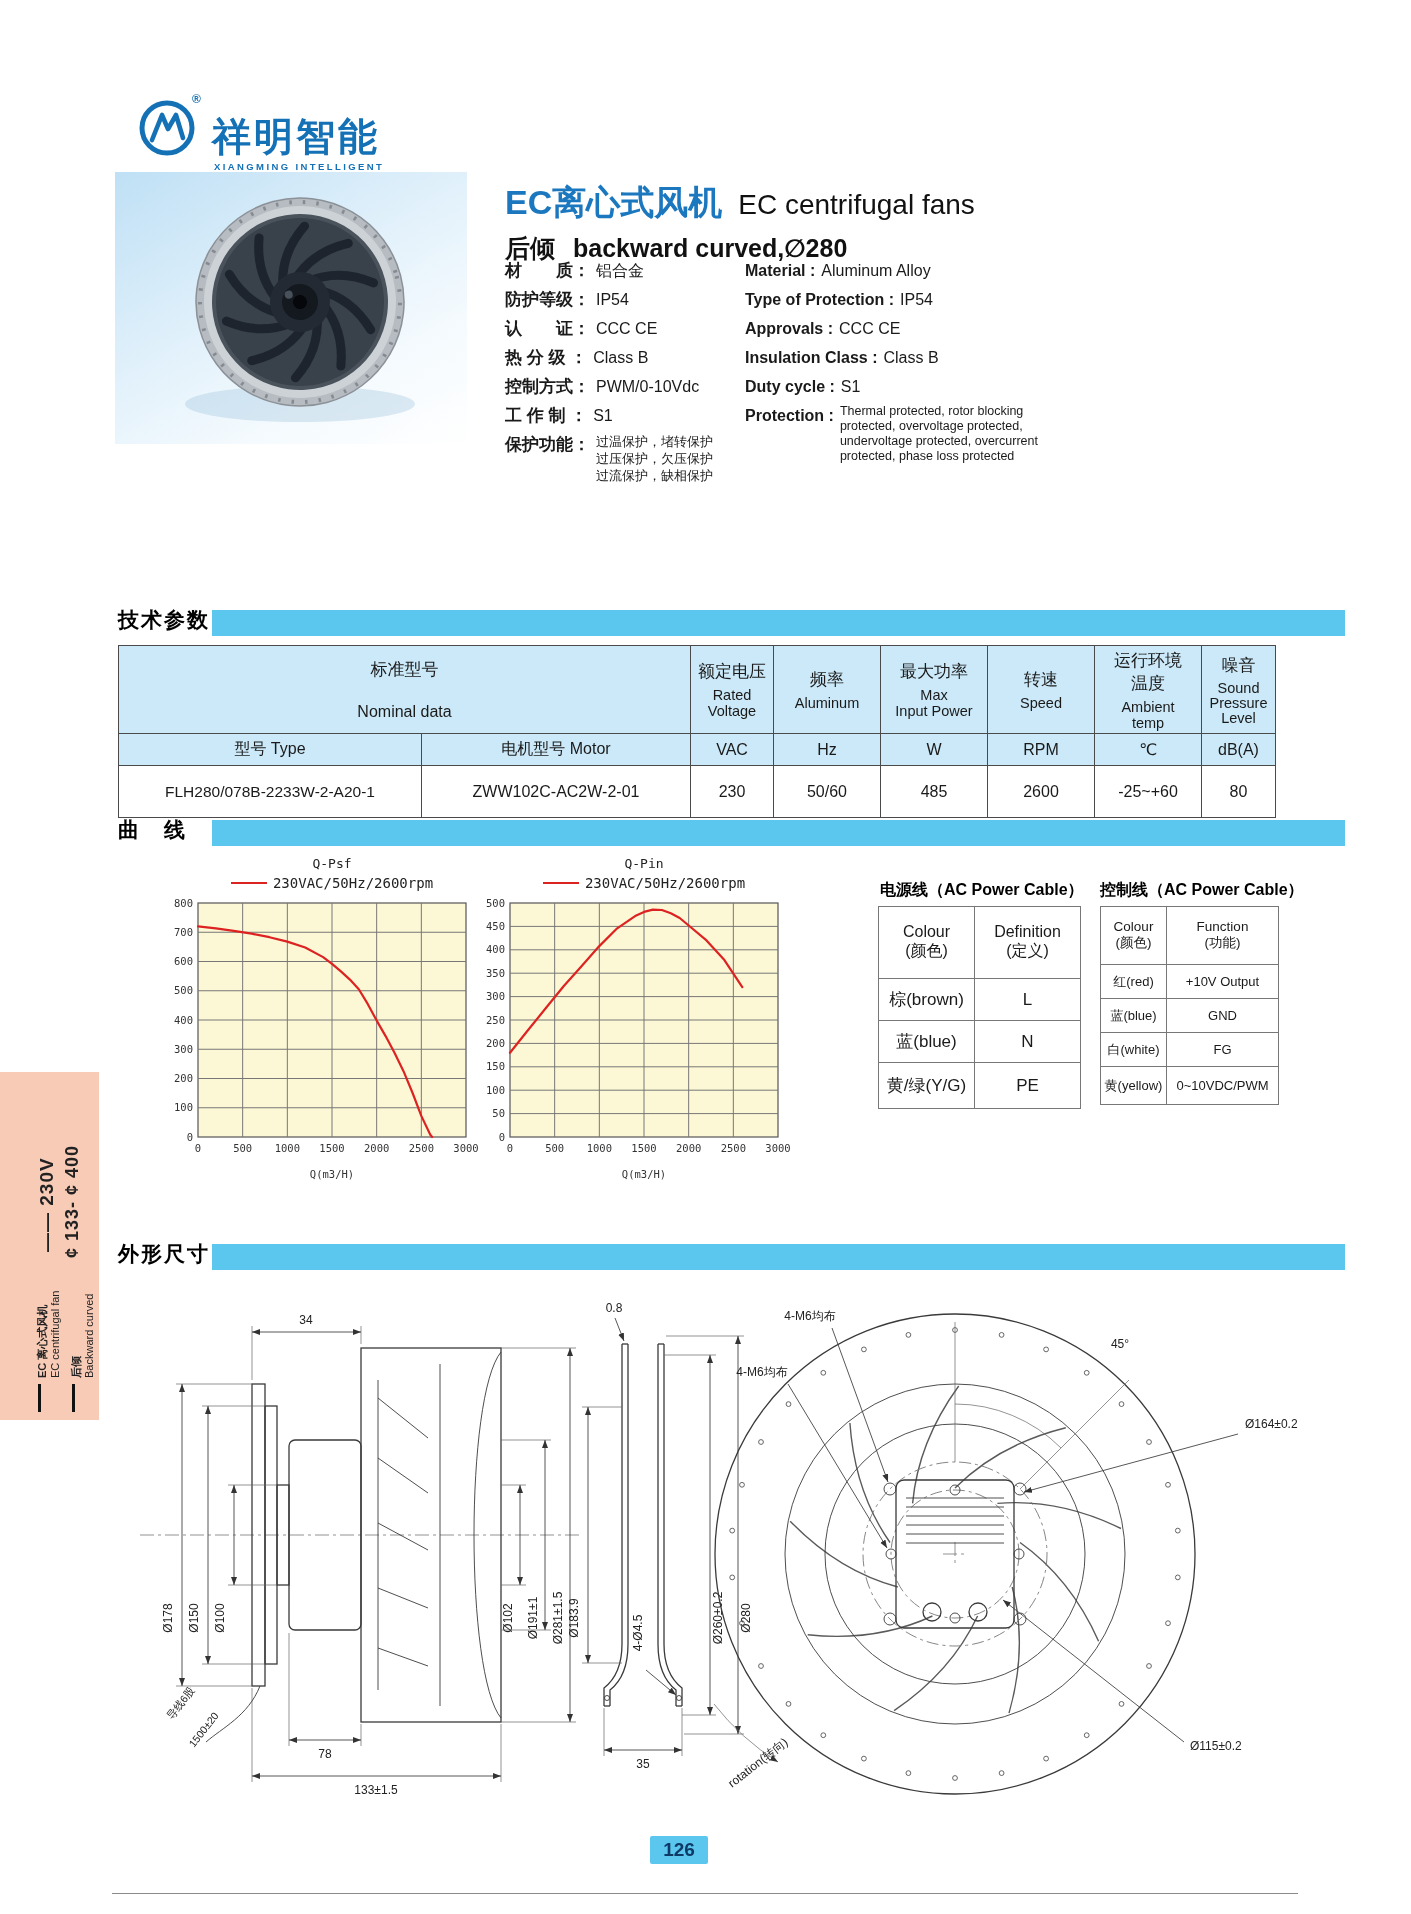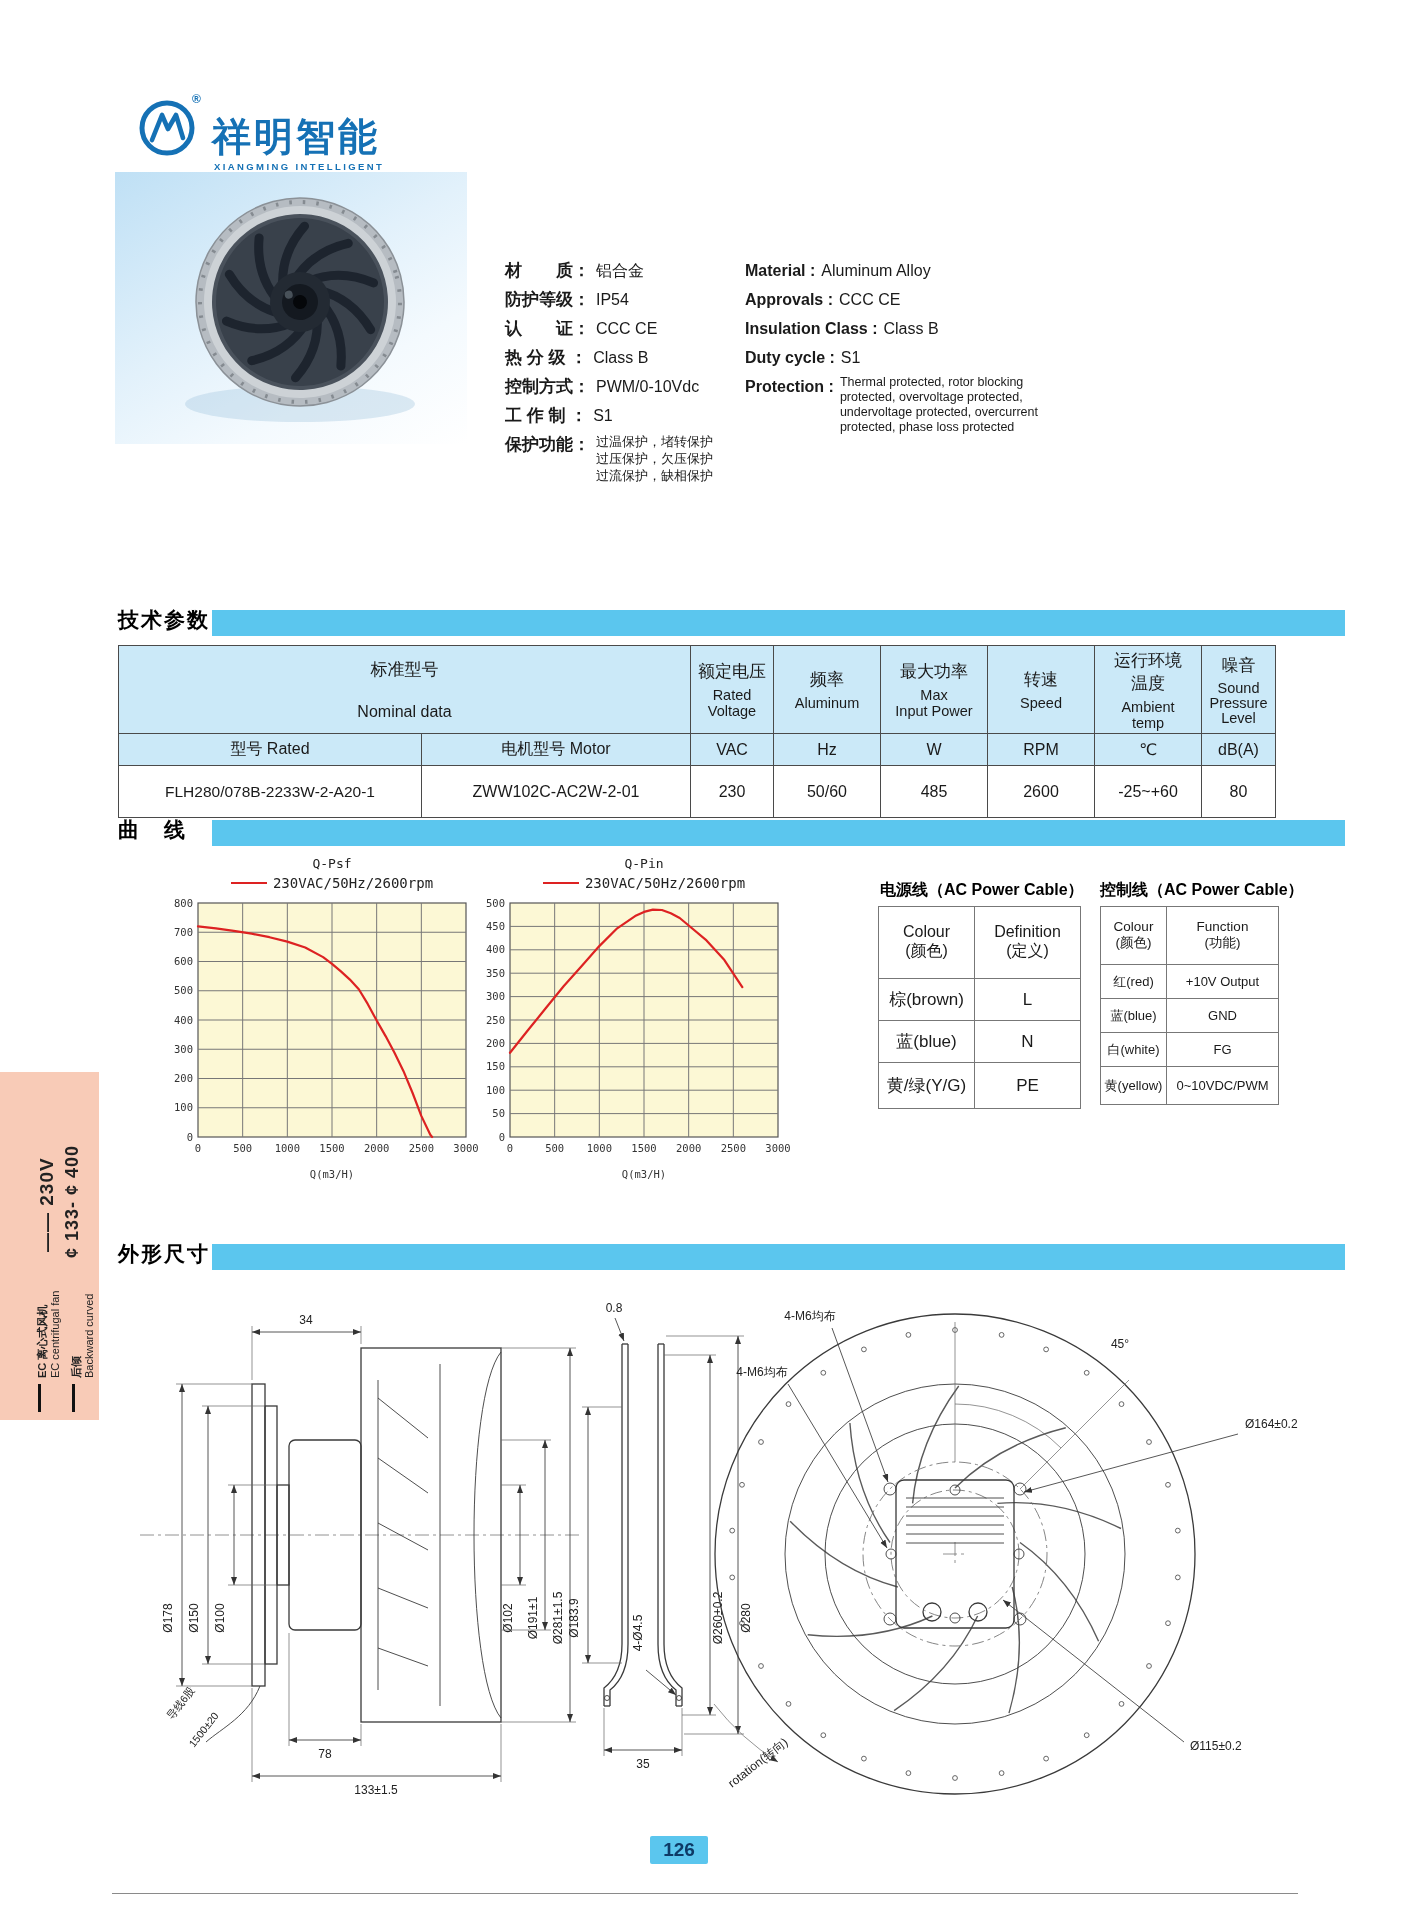--- a/index.html
+++ b/index.html
@@ -103,38 +103,47 @@
             <path d="M172.1,112.2 Q178.3,78.4 209.0,57.9" fill="none" stroke="#1d242e" stroke-width="9" stroke-linecap="round"></path>
           </g>
         <circle cx="185" cy="130" r="30" fill="#232a33"></circle>
         <circle cx="185" cy="130" r="18" fill="#141920"></circle>
         <circle cx="185" cy="130" r="7" fill="#05070a"></circle>
         <circle cx="176" cy="120" r="4" fill="#6b7680" opacity="0.6"></circle>
       </g>
     </svg>
   </div>
 
+  <div class="abs" style="left:505px;top:180px">
+    <div style="white-space:nowrap">
+      <span class="t-cn">EC离心式风机</span><span class="t-en">EC centrifugal fans</span>
+    </div>
+    <div class="t2" style="white-space:nowrap">
+      <span>后倾</span><span class="sep"></span><span>backward curved,∅280</span>
+    </div>
+  </div>
 
   <div class="abs spec-col" style="left:505px;top:256px;width:238px">
     <div class="spec-row"><span class="sl">材　　质：</span><span class="sv">铝合金</span></div>
     <div class="spec-row"><span class="sl">防护等级：</span><span class="sv">IP54</span></div>
     <div class="spec-row"><span class="sl">认　　证：</span><span class="sv">CCC  CE</span></div>
     <div class="spec-row"><span class="sl">热 分 级 ：</span><span class="sv">Class  B</span></div>
     <div class="spec-row"><span class="sl">控制方式：</span><span class="sv">PWM/0-10Vdc</span></div>
     <div class="spec-row"><span class="sl">工 作 制 ：</span><span class="sv">S1</span></div>
     <div class="spec-row last">
         <span class="sl">保护功能：</span>
         <span class="sv prot-val prel">过温保护，堵转保护
 过压保护，欠压保护
 过流保护，缺相保护</span>
       </div>
   </div>
 
   <div class="abs spec-col en" style="left:745px;top:256px;width:600px">
     <div class="spec-row"><span class="sl">Material :</span><span class="sv">Aluminum Alloy</span></div>
+    <div class="spec-row"><span class="sl">Type of Protection :</span><span class="sv">IP54</span></div>
     <div class="spec-row"><span class="sl">Approvals :</span><span class="sv">CCC  CE</span></div>
     <div class="spec-row"><span class="sl">Insulation Class :</span><span class="sv">Class  B</span></div>
     <div class="spec-row"><span class="sl">Duty cycle :</span><span class="sv">S1</span></div>
     <div class="spec-row last">
         <span class="sl">Protection :</span>
         <span class="sv prot-val prel">Thermal protected, rotor blocking
 protected, overvoltage protected,
 undervoltage protected, overcurrent
 protected, phase loss protected</span>
       </div>
@@ -187,21 +196,21 @@
 temp</div>
           </td>
       <td class="hd">
             <div class="th-cn prel">噪音</div>
             <div class="th-en prel" style="line-height:15px">Sound
 Pressure
 Level</div>
           </td>
     </tr>
     <tr style="height:32px">
-      <td class="hd">型号  Rated</td>
+      <td class="hd">型号  Type</td>
       <td class="hd">电机型号  Motor</td>
       <td class="hd">VAC</td>
       <td class="hd">Hz</td>
       <td class="hd">W</td>
       <td class="hd">RPM</td>
       <td class="hd">℃</td>
       <td class="hd">dB(A)</td>
     </tr>
     <tr style="height:52px">
       <td style="font-size:15.5px">FLH280/078B-2233W-2-A20-1</td>

